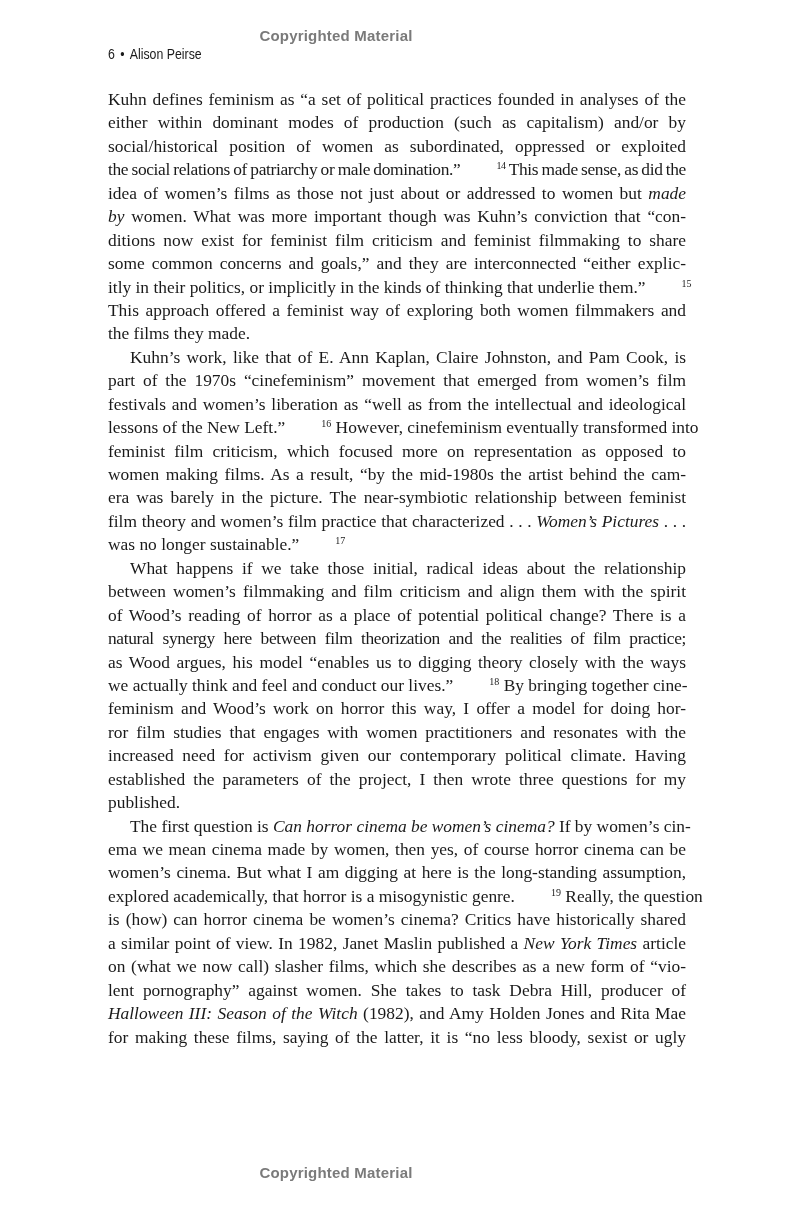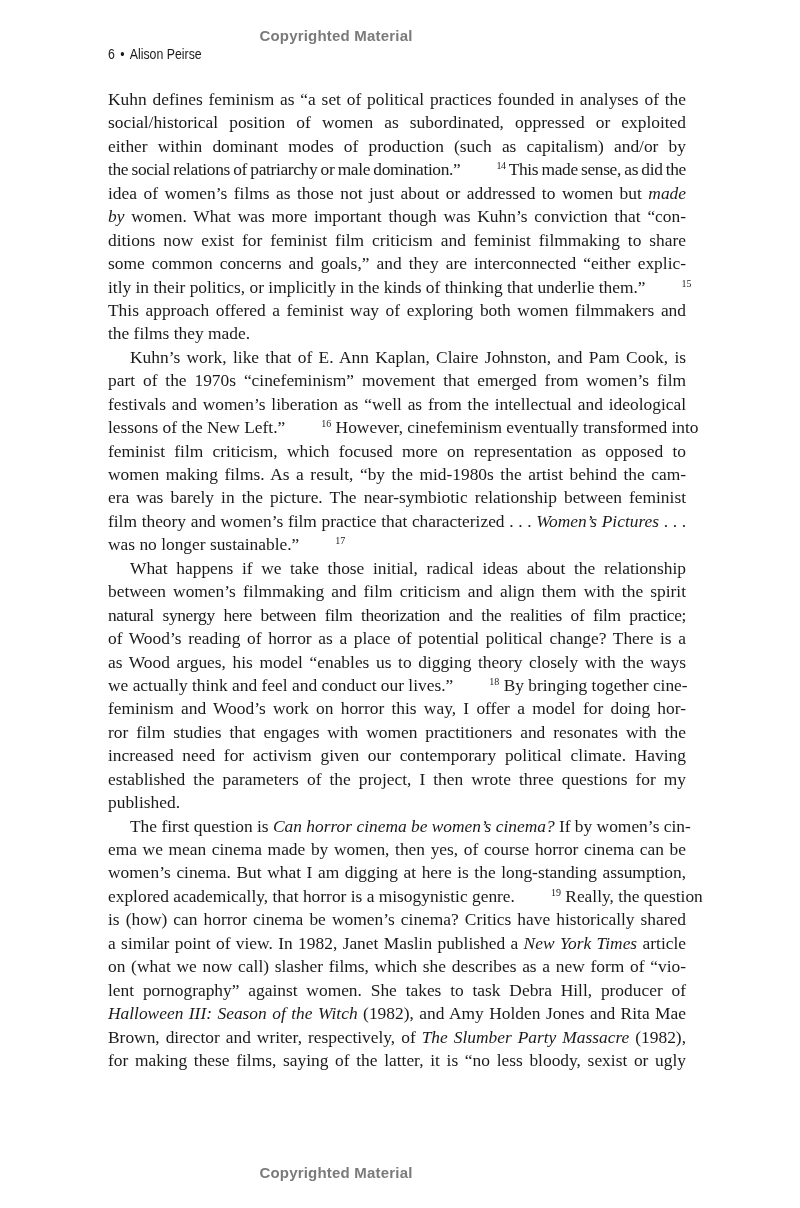--- a/index.html
+++ b/index.html
@@ -36,22 +36,22 @@
 
 <div class="watermark wm-top">Copyrighted Material</div>
 
 <div class="running-head">
   <span>6</span><span class="bullet">•</span><span>Alison Peirse</span>
 </div>
 
 <div class="body-text" id="body-text">
     <div>
       <div class="line"><span>Kuhn defines feminism as “a set of political practices founded in analyses of the</span></div>
+      <div class="line"><span>either within dominant modes of production (such as capitalism) and/or by</span></div>
       <div class="line"><span>social/historical position of women as subordinated, oppressed or exploited</span></div>
-      <div class="line"><span>either within dominant modes of production (such as capitalism) and/or by</span></div>
       <div class="line tight"><span>the social relations of patriarchy or male domination.”</span><sup class="fn">14</sup><span> This made sense, as did the</span></div>
       <div class="line"><span>idea of women’s films as those not just about or addressed to women but </span><i>made</i></div>
       <div class="line"><i>by</i><span> women. What was more important though was Kuhn’s conviction that “con-</span></div>
       <div class="line"><span>ditions now exist for feminist film criticism and feminist filmmaking to share</span></div>
       <div class="line"><span>some common concerns and goals,” and they are interconnected “either explic-</span></div>
       <div class="line"><span>itly in their politics, or implicitly in the kinds of thinking that underlie them.”</span><sup class="fn">15</sup></div>
       <div class="line"><span>This approach offered a feminist way of exploring both women filmmakers and</span></div>
       <div class="line last"><span>the films they made.</span></div>
     </div>
     <div>
@@ -61,38 +61,37 @@
       <div class="line"><span>lessons of the New Left.”</span><sup class="fn">16</sup><span> However, cinefeminism eventually transformed into</span></div>
       <div class="line"><span>feminist film criticism, which focused more on representation as opposed to</span></div>
       <div class="line"><span>women making films. As a result, “by the mid-1980s the artist behind the cam-</span></div>
       <div class="line"><span>era was barely in the picture. The near-symbiotic relationship between feminist</span></div>
       <div class="line"><span>film theory and women’s film practice that characterized . . . </span><i>Women’s Pictures</i><span> . . .</span></div>
       <div class="line last"><span>was no longer sustainable.”</span><sup class="fn">17</sup></div>
     </div>
     <div>
       <div class="line indent"><span>What happens if we take those initial, radical ideas about the relationship</span></div>
       <div class="line"><span>between women’s filmmaking and film criticism and align them with the spirit</span></div>
+      <div class="line"><span>of Wood’s reading of horror as a place of potential political change? There is a</span></div>
       <div class="line tight"><span>natural synergy here between film theorization and the realities of film practice;</span></div>
-      <div class="line"><span>of Wood’s reading of horror as a place of potential political change? There is a</span></div>
       <div class="line"><span>as Wood argues, his model “enables us to digging theory closely with the ways</span></div>
       <div class="line"><span>we actually think and feel and conduct our lives.”</span><sup class="fn">18</sup><span> By bringing together cine-</span></div>
       <div class="line"><span>feminism and Wood’s work on horror this way, I offer a model for doing hor-</span></div>
       <div class="line"><span>ror film studies that engages with women practitioners and resonates with the</span></div>
       <div class="line"><span>increased need for activism given our contemporary political climate. Having</span></div>
       <div class="line"><span>established the parameters of the project, I then wrote three questions for my</span></div>
       <div class="line last"><span>published.</span></div>
     </div>
     <div>
       <div class="line indent"><span>The first question is </span><i>Can horror cinema be women’s cinema?</i><span> If by women’s cin-</span></div>
       <div class="line"><span>ema we mean cinema made by women, then yes, of course horror cinema can be</span></div>
       <div class="line"><span>women’s cinema. But what I am digging at here is the long-standing assumption,</span></div>
       <div class="line"><span>explored academically, that horror is a misogynistic genre.</span><sup class="fn">19</sup><span> Really, the question</span></div>
       <div class="line"><span>is (how) can horror cinema be women’s cinema? Critics have historically shared</span></div>
       <div class="line"><span>a similar point of view. In 1982, Janet Maslin published a </span><i>New York Times</i><span> article</span></div>
       <div class="line"><span>on (what we now call) slasher films, which she describes as a new form of “vio-</span></div>
       <div class="line"><span>lent pornography” against women. She takes to task Debra Hill, producer of</span></div>
       <div class="line"><i>Halloween III: Season of the Witch</i><span> (1982), and Amy Holden Jones and Rita Mae</span></div>
-      <div class="line"><span>Brown, director and writer, respectively, of </span><i>The Slumber Party Massacre</i><span> (1982),</span></div>
       <div class="line"><span>for making these films, saying of the latter, it is “no less bloody, sexist or ugly</span></div>
     </div>
   </div>
 
 <div class="watermark wm-bottom">Copyrighted Material</div>
 
 </body></html>

